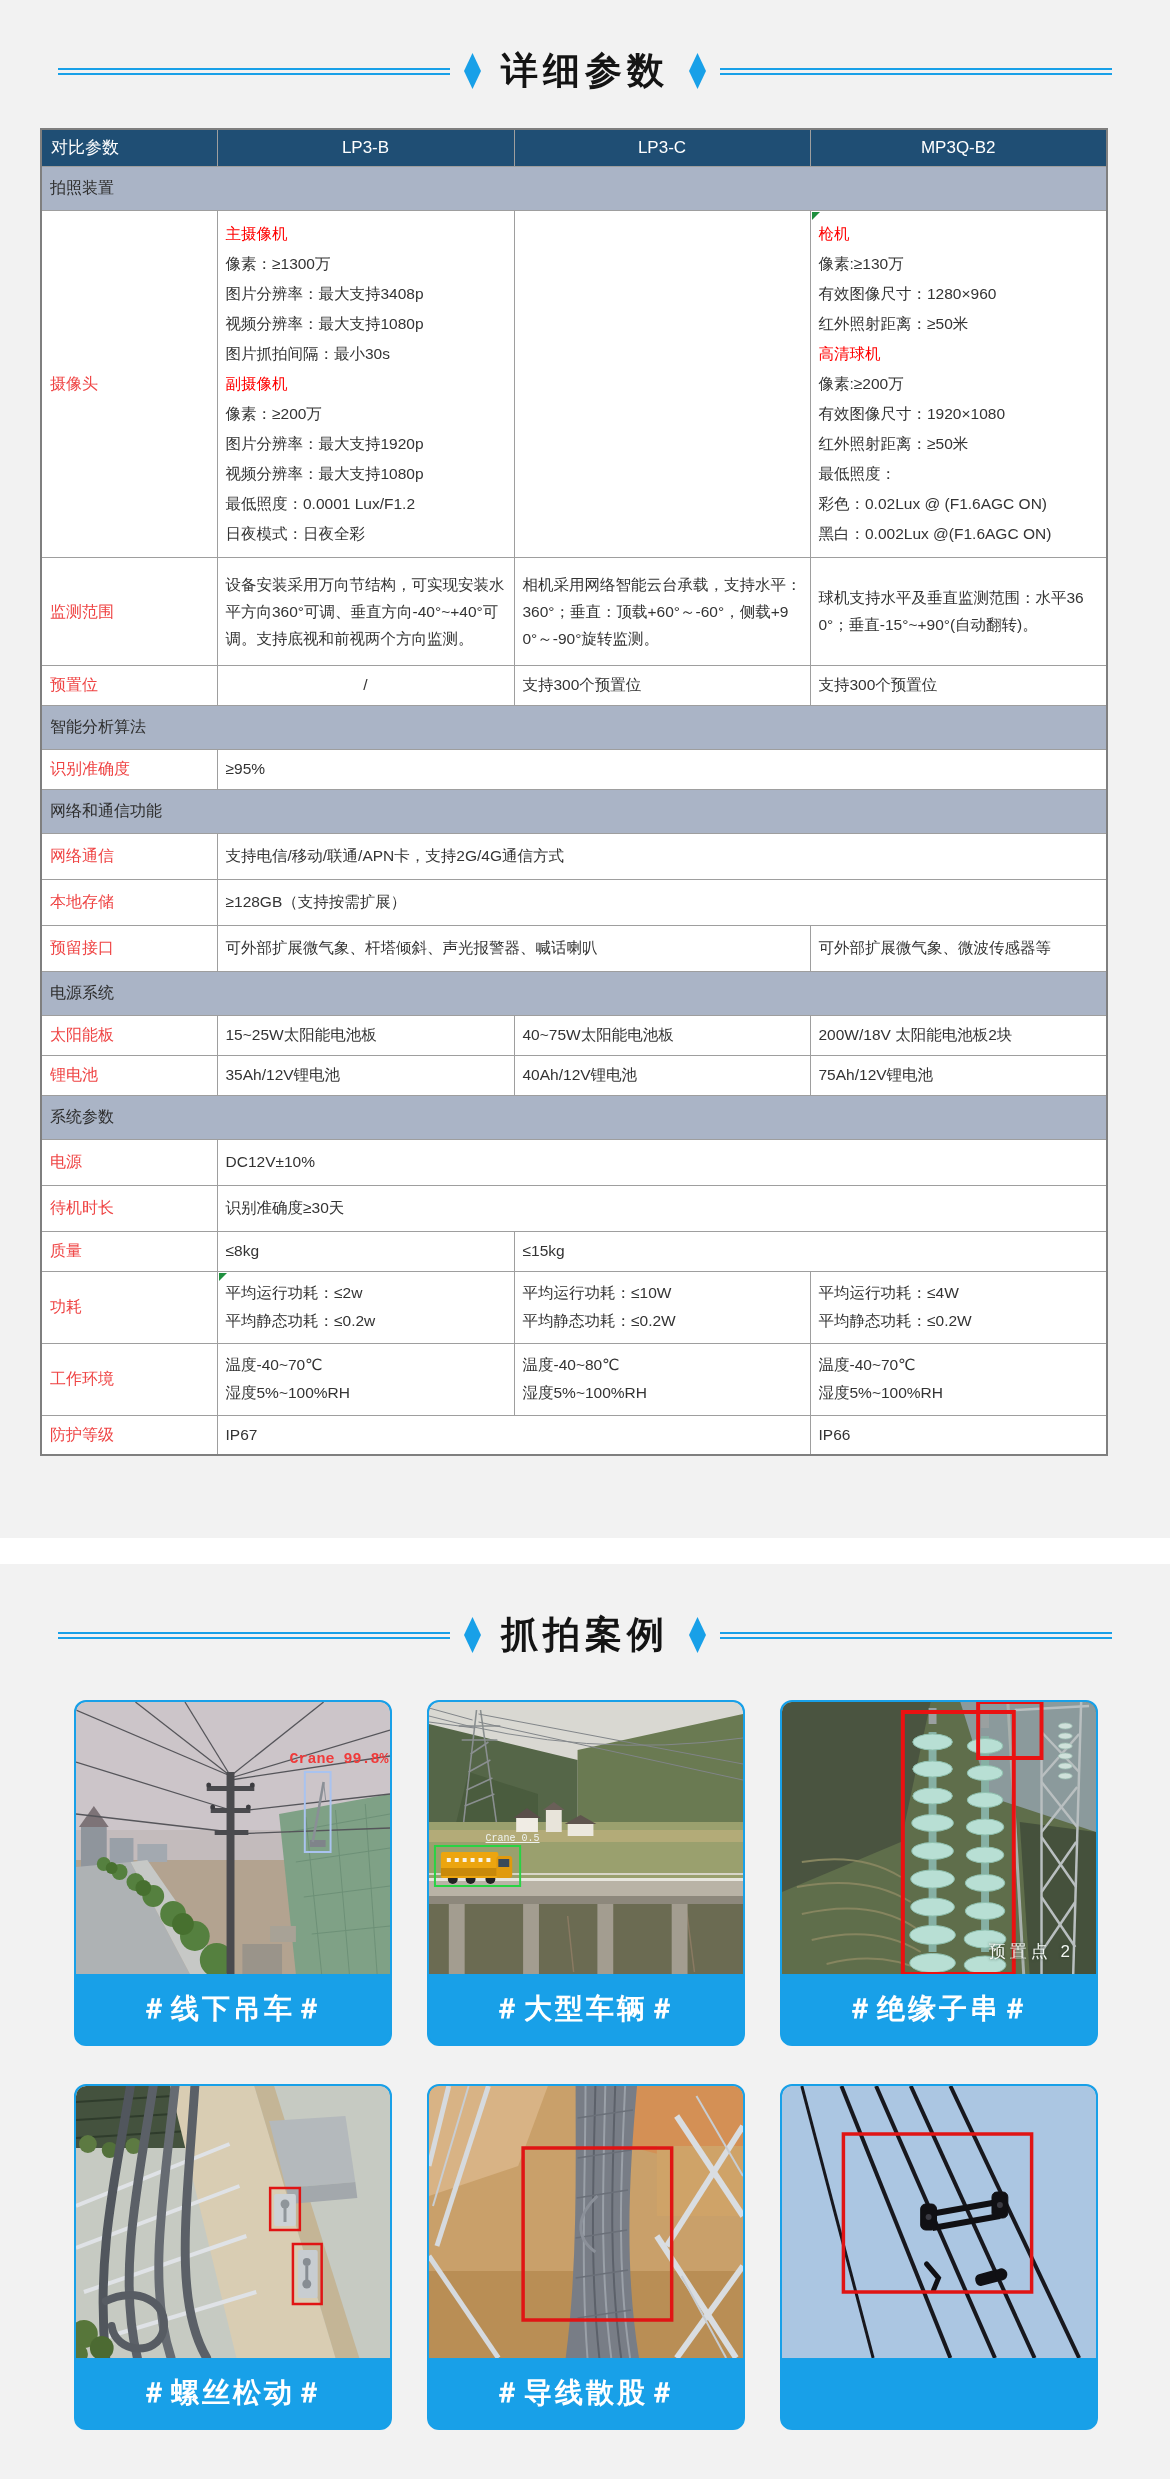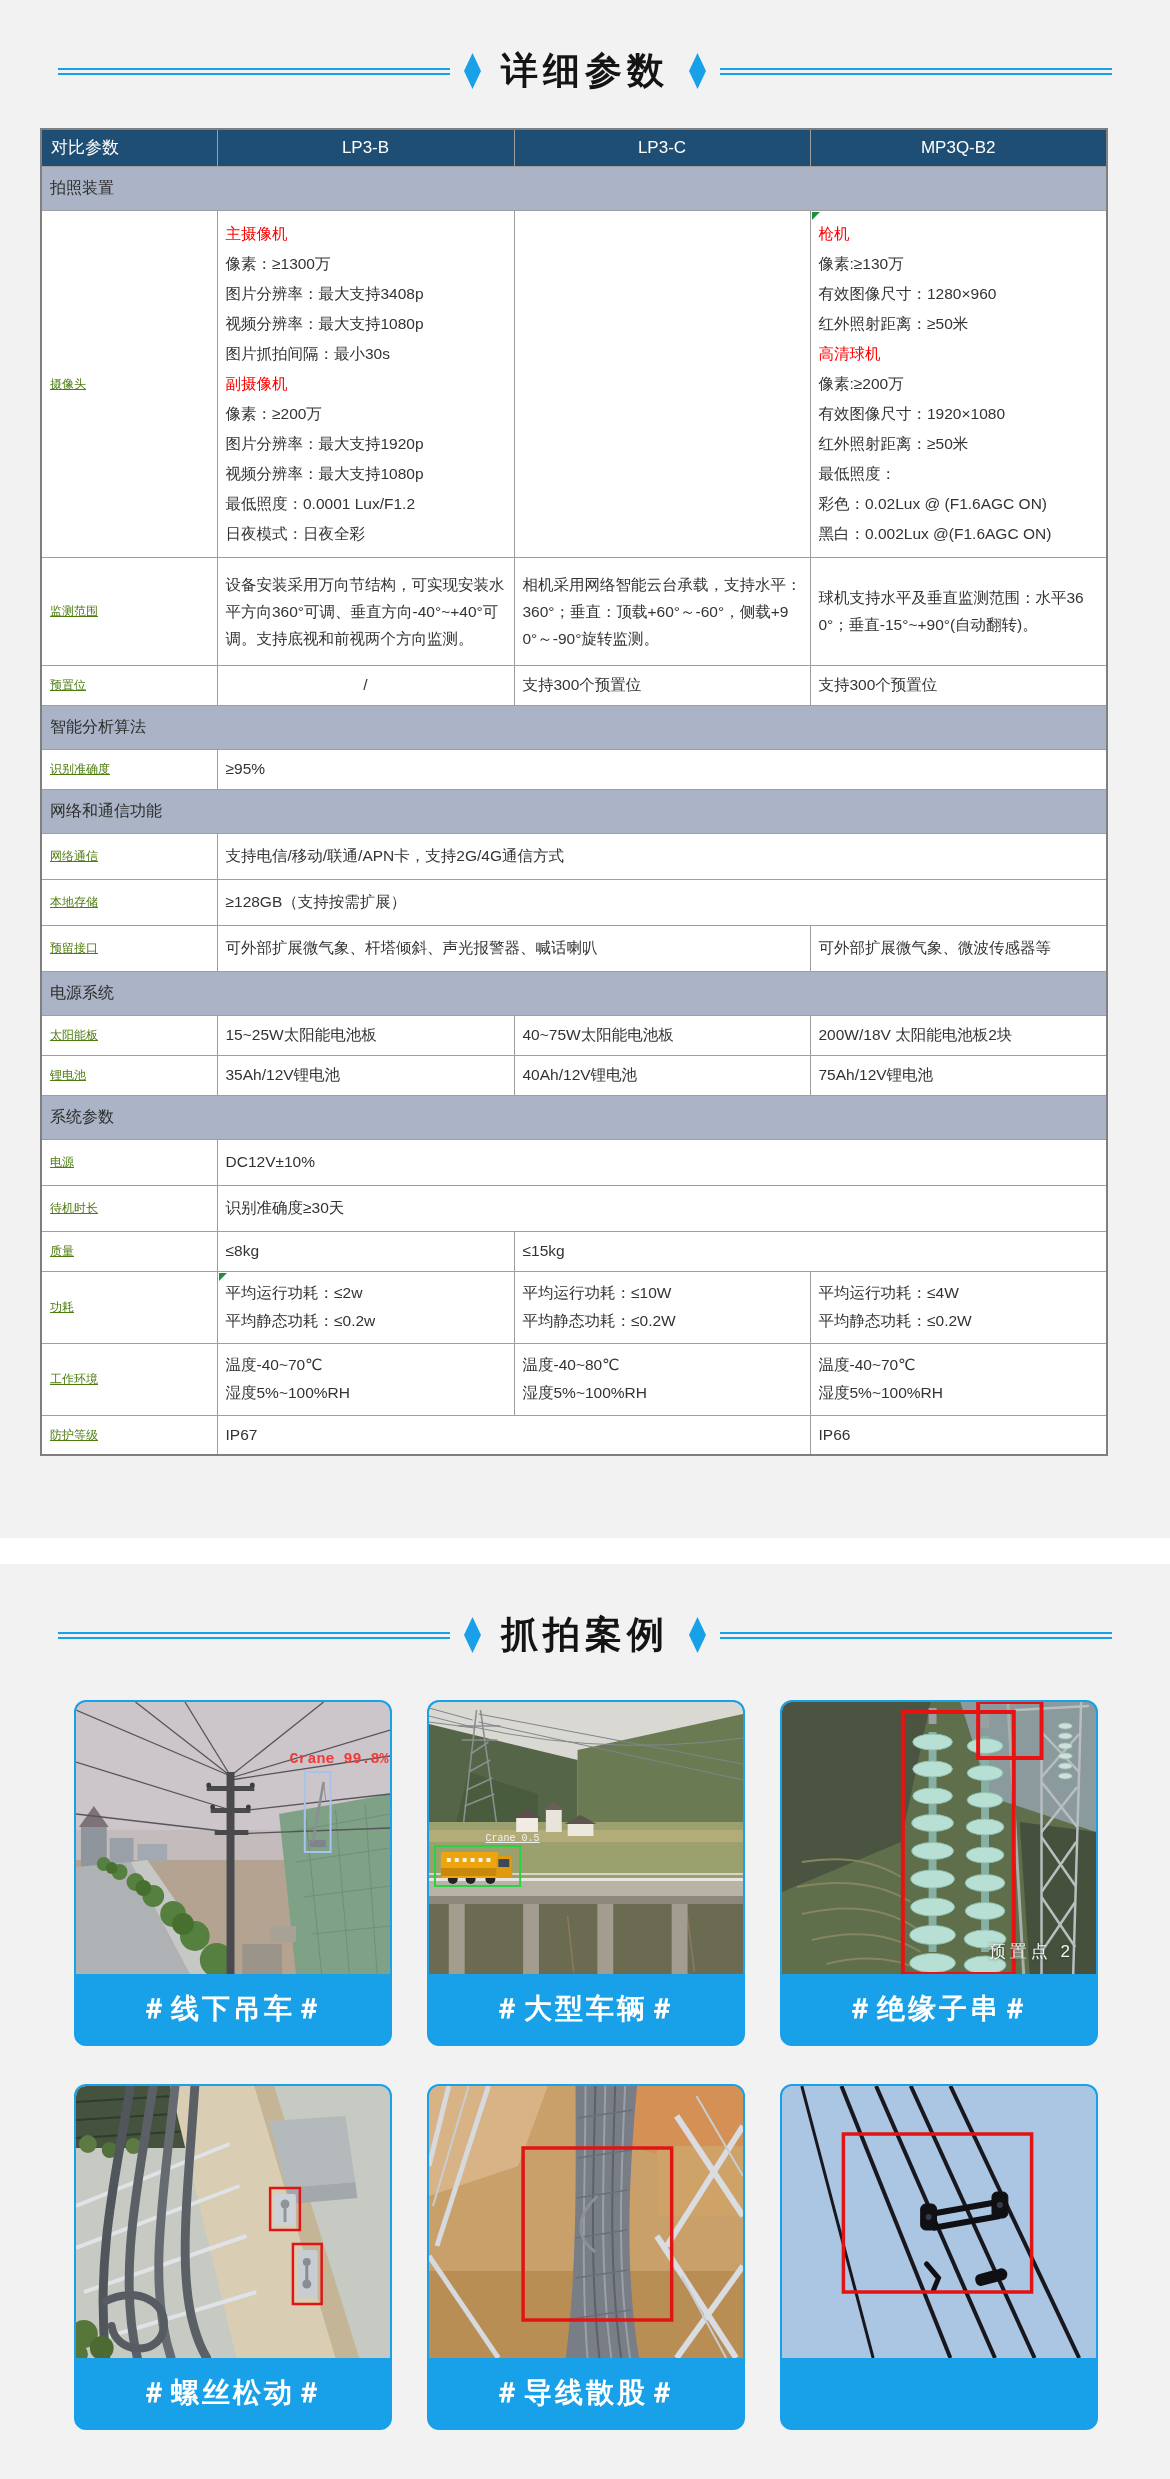--- a/index.html
+++ b/index.html
@@ -24,21 +24,21 @@
   
   table.spec { width:1066px; margin:30px 0 0 40px; border-collapse:collapse; table-layout:fixed;
     background:#fff; border:2px solid #7f7f7f; font-size:15.5px; }
   table.spec td { border:1px solid #9e9e9e; padding:4px 8px; vertical-align:middle; position:relative;
     line-height:24px; word-break:break-all; }
   td.th { background:#1f4e74; color:#fff; font-size:17px; text-align:center;
     border:1px solid #1f4e74; border-left:2px solid #ffffff; border-bottom:3px solid #ffffff; height:37px; }
   td.th.first { text-align:left; padding-left:9px; border-left:1px solid #1f4e74; }
   td.band { background:#aab4c6; color:#2e2e2e; font-size:16px; height:44px; padding-left:10px;
     border-top:1px solid #7f7f7f; border-bottom:1px solid #7f7f7f; }
-  td.lab { font-size:12px; color:#4d7c0f;text-decoration:underline; }
+  td.lab { font-size:16px; color:#ef4444; }
   td.top { vertical-align:top; padding-top:6px; }
   td.center { text-align:center; }
   .ln { line-height:30px; }
   .red { color:#ff0000; }
   tr.r-cam td { height:347px; }
   tr.r-mon td { height:108px; line-height:27px; }
   tr.r-s td { height:40px; }
   tr.r-m td { height:46px; }
   tr.r-alert td { height:85px; }
   tr.r-two td { height:72px; line-height:28px; }

